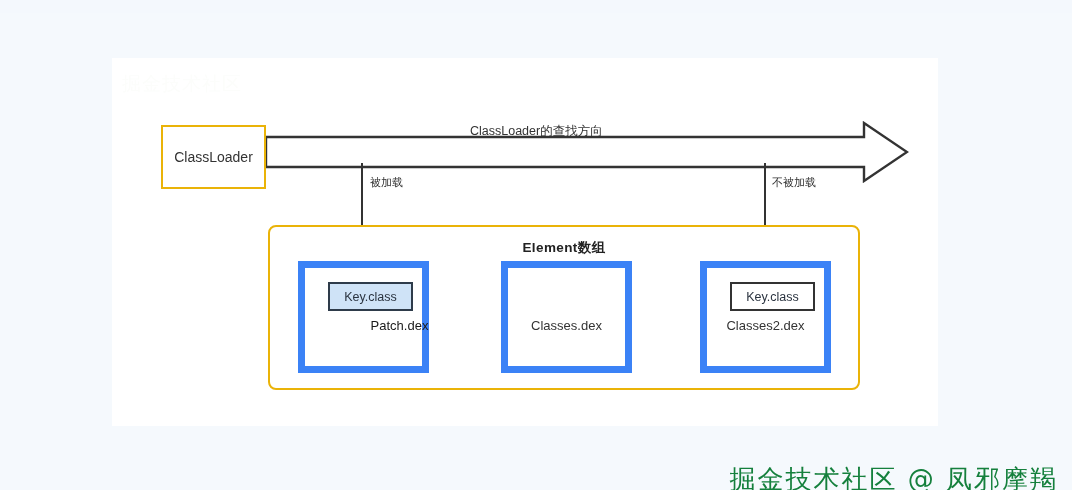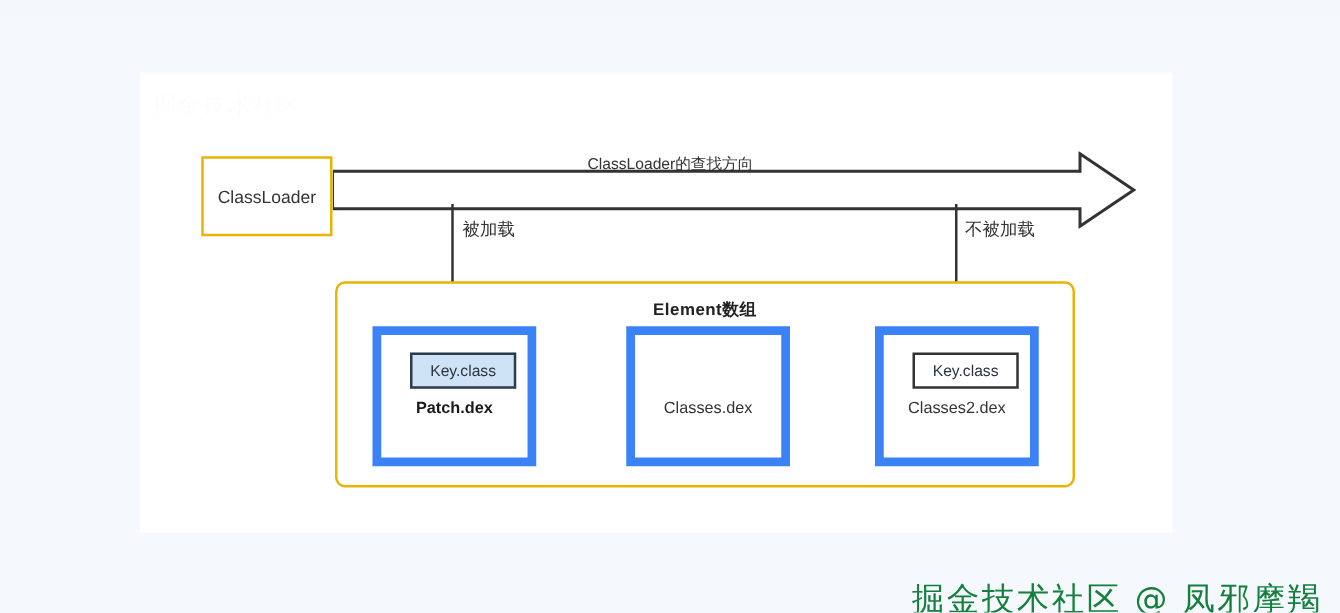--- a/index.html
+++ b/index.html
@@ -83,21 +83,21 @@
 
   .dex-label {
     position: absolute;
     left: 0;
     width: 100%;
     text-align: center;
     font-size: 13px;
     color: #333333;
     top: 50px;
   }
-  .dex-label.bold { font-weight: bold; color: #1a1a1a; }
+  .dex-label.bold { font-weight: normal; color: #1a1a1a; padding-left: 36px; }
 
   .class-chip {
     position: absolute;
     box-sizing: border-box;
     height: 29px;
     width: 85px;
     left: 23px;
     top: 14px;
     border: 2px solid #333333;
     display: flex;
@@ -127,21 +127,21 @@
     white-space: nowrap;
   }
 
   
   .connector { position: absolute; }
   #connector-0 { left: 336px; top: 150px; width: 54px; height: 112px; }
   #connector-1 { left: 739px; top: 150px; width: 54px; height: 112px; }
 
   .connector-label {
     position: absolute;
-    font-size: 14px;
+    font-size: 11px;
     color: #333333;
     white-space: nowrap;
   }
   #connector-label-0 { left: 370px; top: 162px; }
   #connector-label-1 { left: 772px; top: 162px; }
 
   
   #watermark-main {
     position: absolute;
     right: 14px; bottom: 6px;

